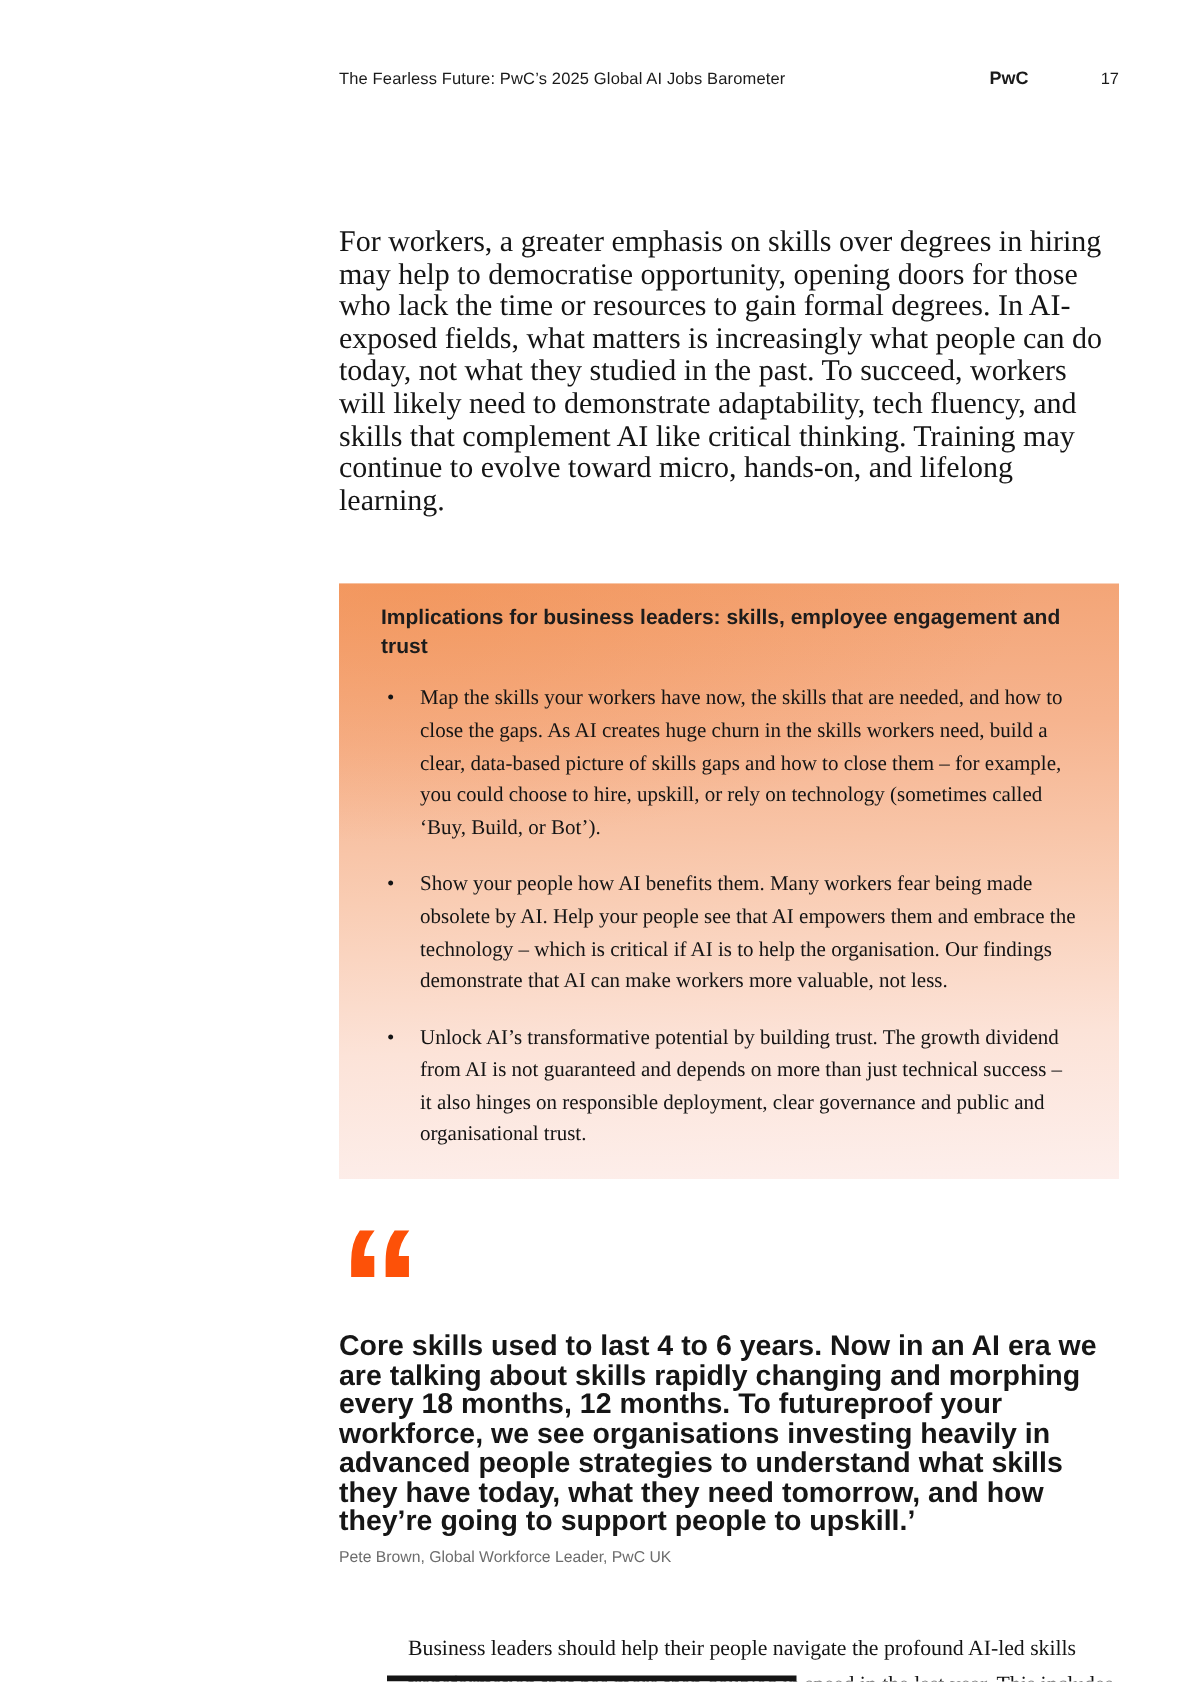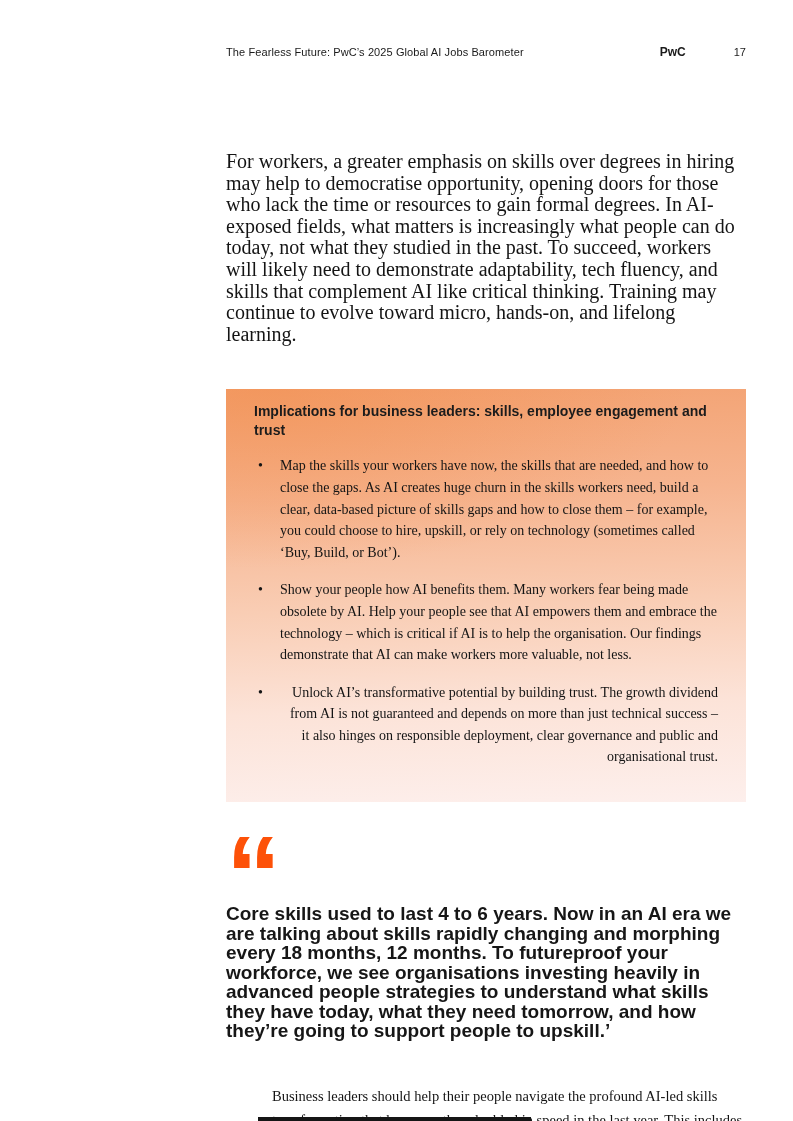--- a/index.html
+++ b/index.html
@@ -58,21 +58,21 @@
   }
   .callout-bullets { list-style: none; }
   .callout-bullets li {
     position: relative;
     padding-left: 22px;
     margin-left: 4px;
     font-size: 14px;
     line-height: 21.6px;
     margin-bottom: 16px;
   }
-  .callout-bullets li:last-child { margin-bottom: 16px; text-align: right; }
+  .callout-bullets li:last-child { margin-bottom: 0; }
   .callout-bullets li::before {
     content: "\2022";
     position: absolute;
     left: 0;
     top: 0;
   }
   .bullet-lead { font-weight: normal; }
 
   
   .quote-section { margin-top: 44px; }
@@ -137,19 +137,20 @@
     <ul class="callout-bullets">
       <li><span class="bullet-lead">Map the skills your workers have now, the skills that are needed, and how to close the gaps.</span><span> As AI creates huge churn in the skills workers need, build a clear, data-based picture of skills gaps and how to close them – for example, you could choose to hire, upskill, or rely on technology (sometimes called ‘Buy, Build, or Bot’).</span></li>
       <li><span class="bullet-lead">Show your people how AI benefits them.</span><span> Many workers fear being made obsolete by AI. Help your people see that AI empowers them and embrace the technology – which is critical if AI is to help the organisation. Our findings demonstrate that AI can make workers more valuable, not less.</span></li>
       <li><span class="bullet-lead">Unlock AI’s transformative potential by building trust.</span><span> The growth dividend from AI is not guaranteed and depends on more than just technical success – it also hinges on responsible deployment, clear governance and public and organisational trust.</span></li>
     </ul>
   </div>
 
   <div class="quote-section">
     <div class="quote-mark">“</div>
     <p class="quote-text">Core skills used to last 4 to 6 years. Now in an AI era we are talking about skills rapidly changing and morphing every 18 months, 12 months. To futureproof your workforce, we see organisations investing heavily in advanced people strategies to understand what skills they have today, what they need tomorrow, and how they’re going to support people to upskill.’</p>
+    <p class="quote-attribution">Pete Brown, Global Workforce Leader, PwC UK</p>
   </div>
 
   <p class="closing">Business leaders should help their people navigate the profound AI-led skills transformation that has more than doubled in speed in the last year. This includes helping people build the skills to use AI systems and to navigate how AI is changing work to make it more complex, judgment-based, and creative.</p>
 
 </div>
 
 <div class="bottom-bar"></div>
 
 </body></html>

